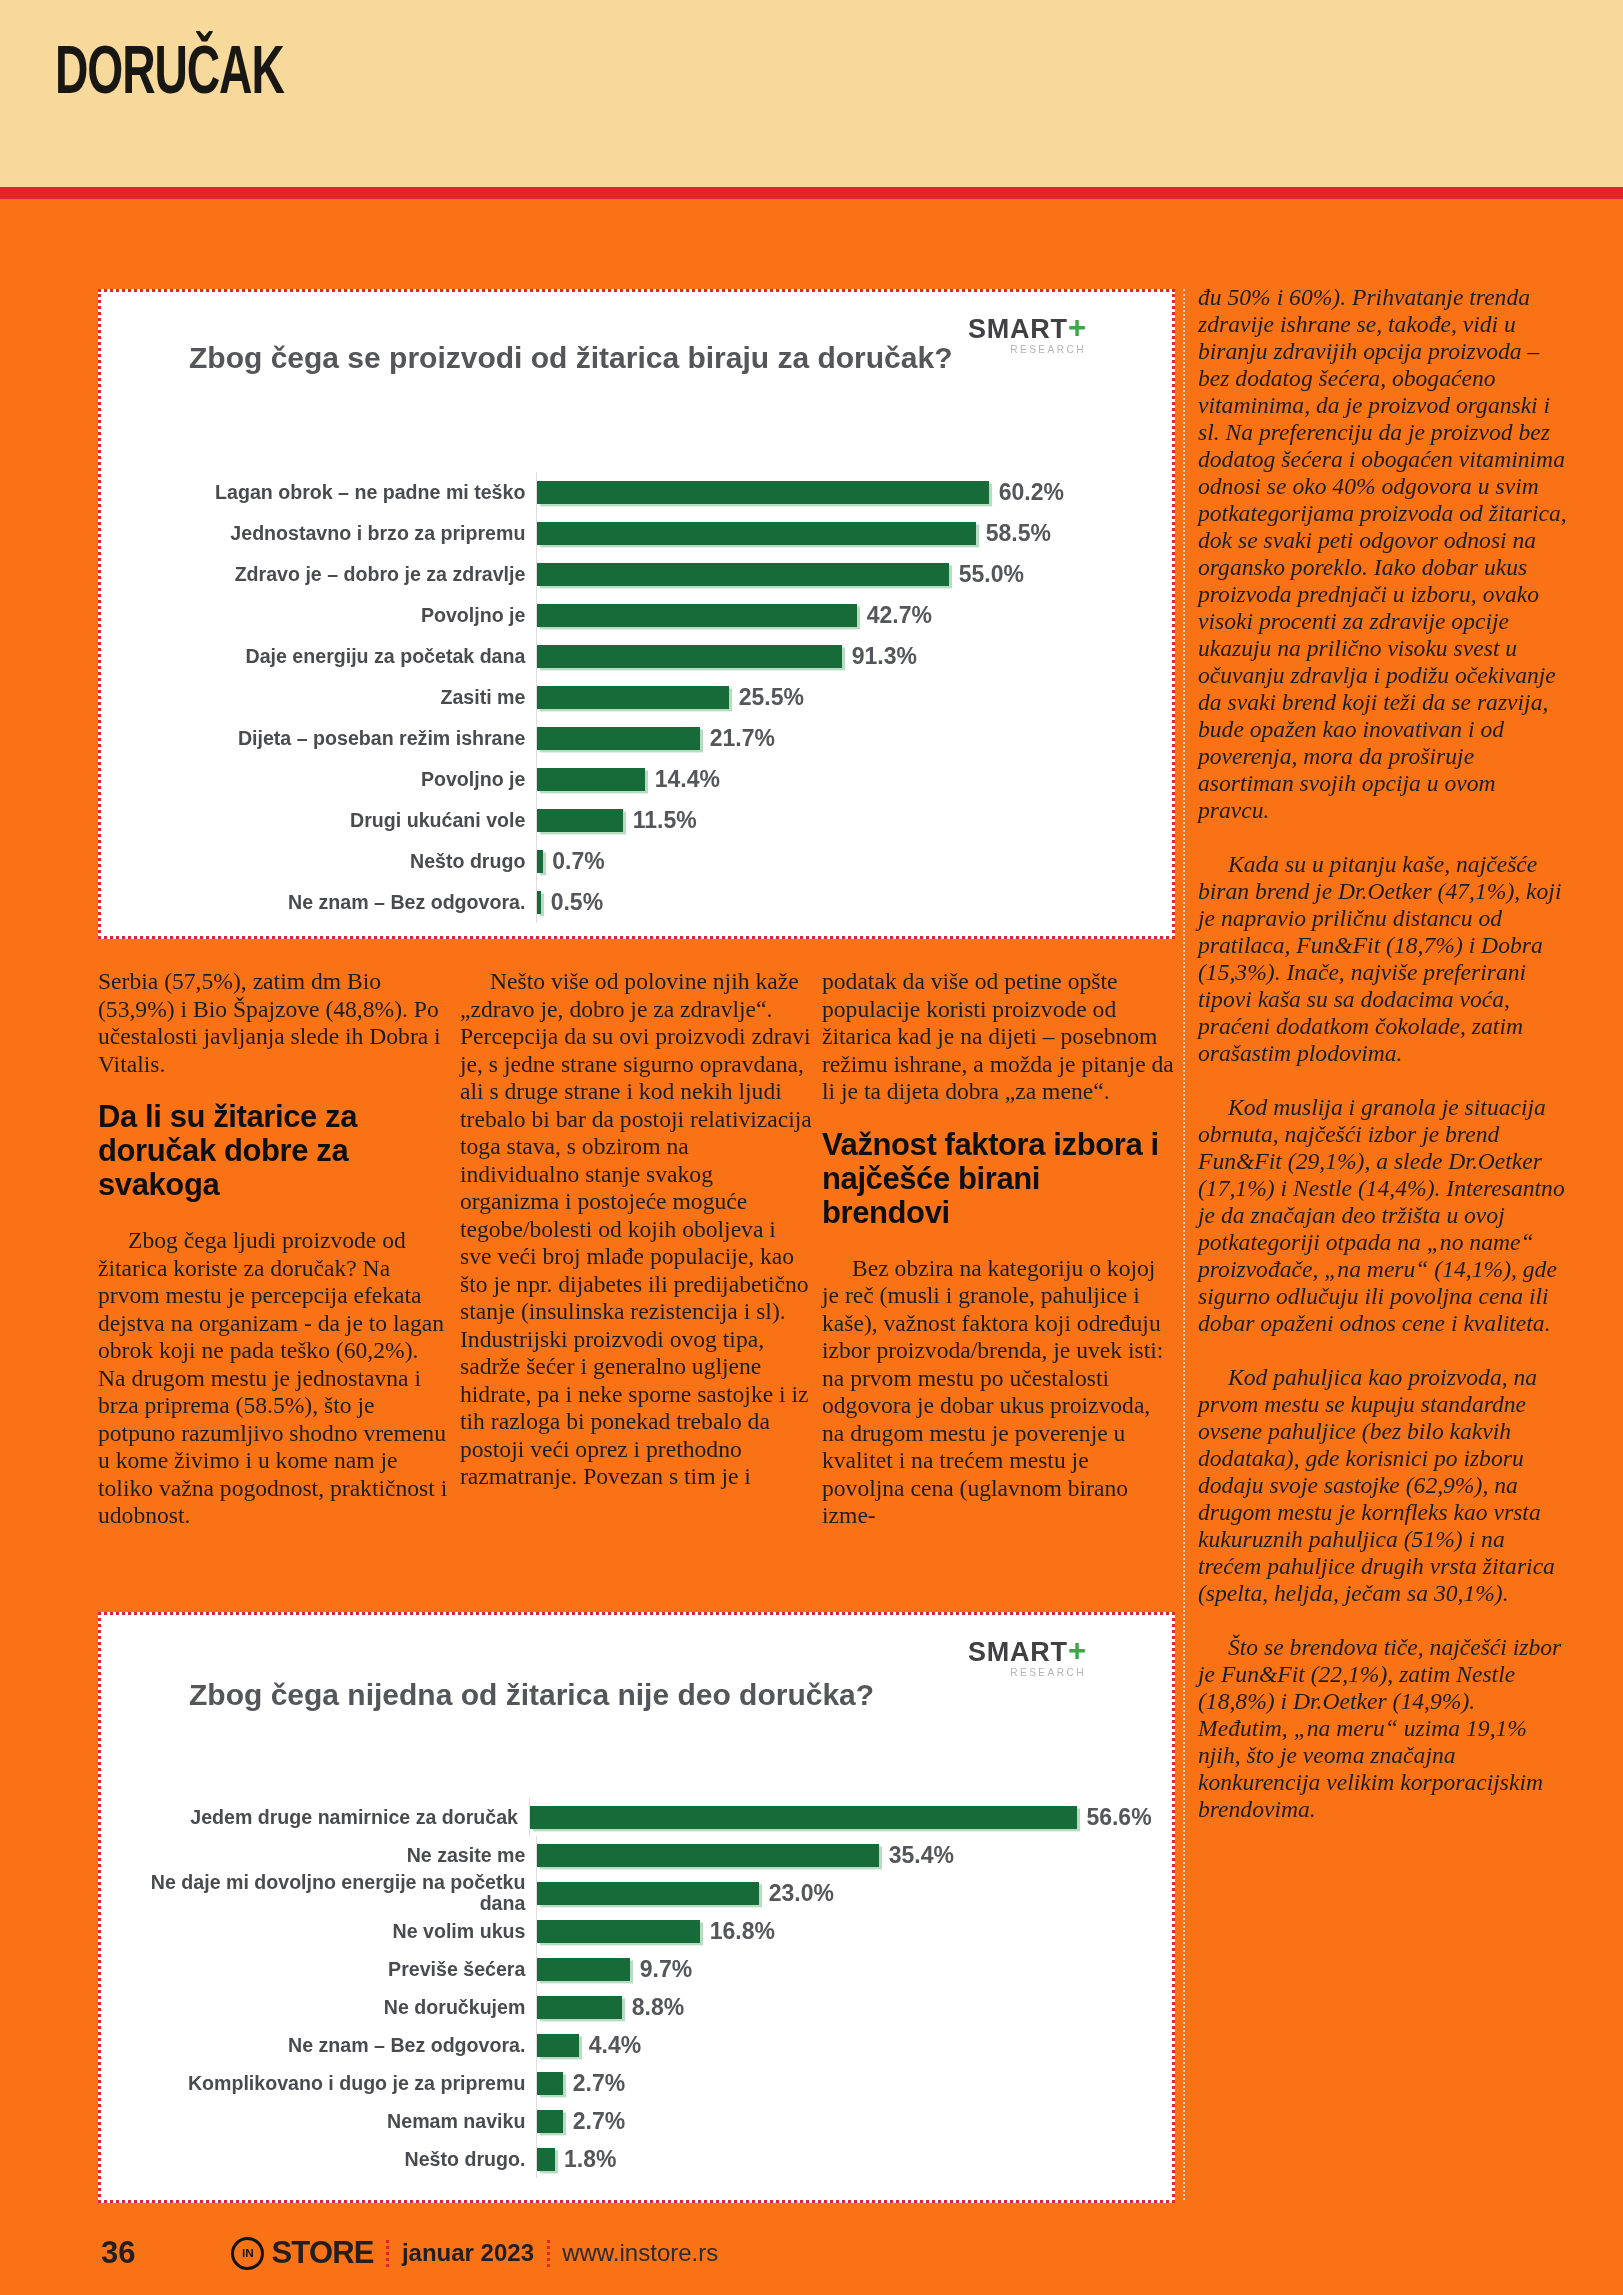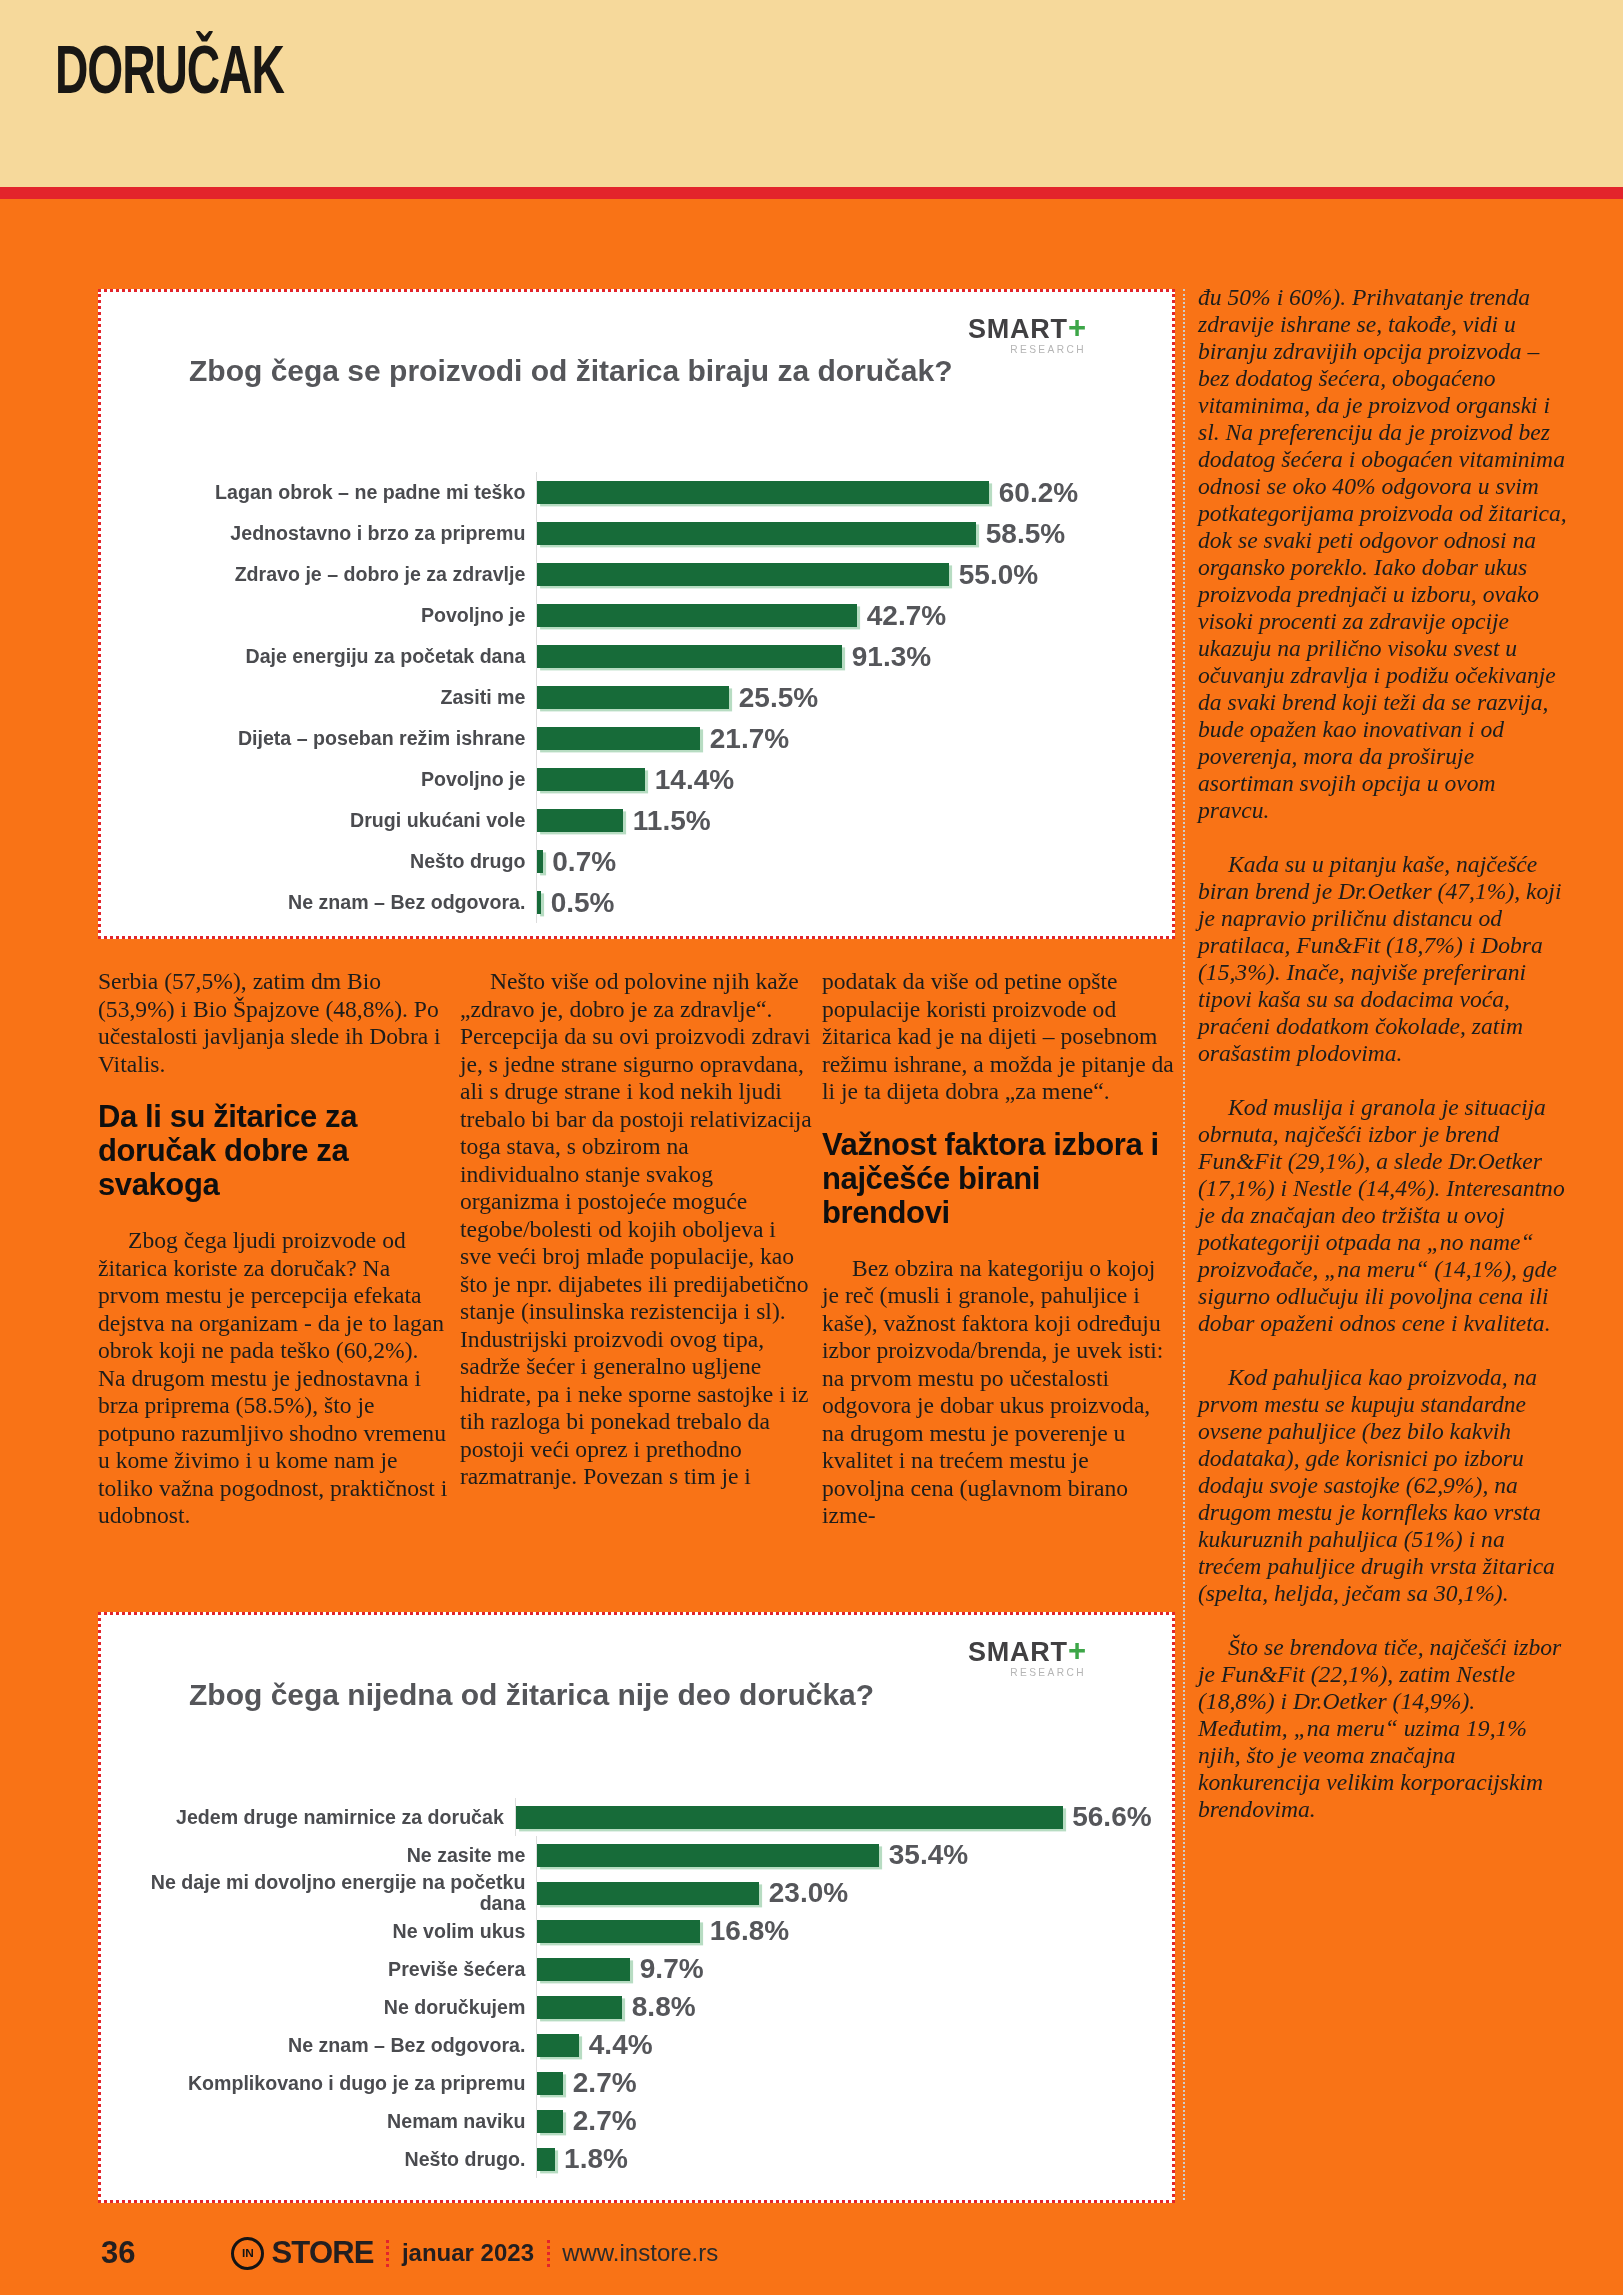--- a/index.html
+++ b/index.html
@@ -14,40 +14,40 @@
     font-weight:bold; font-size:68px; letter-spacing:-1.6px; color:#191714;
     transform:scaleX(0.68); transform-origin:left top; white-space:nowrap;
   }
   .red-stripe { position:absolute; top:187px; left:0; width:1623px; height:11.8px; background:#E3242B; }
 
   
   .chart-box { position:absolute; left:98px; width:1077px; border:3.1px dotted #E3242B; box-sizing:border-box; background:#fff; }
   .chart1 { top:289px;  height:650px; }
   .chart2 { top:1612px; height:591px; }
   .chart-title { position:absolute; left:88px; margin:0; font-weight:bold; font-size:30px; line-height:1.1; color:#55565A; }
-  .chart1 .chart-title { top:62px; }
+  .chart1 .chart-title { top:49px; }
   .chart2 .chart-title { top:63px; }
 
   .smart-logo { position:absolute; right:86px; top:20.4px; text-align:right; line-height:1; }
   .smart-name { font-weight:bold; font-size:27px; color:#414042; letter-spacing:0.8px; }
   .smart-plus { font-weight:bold; font-size:31px; color:#3DA648; }
   .smart-sub  { font-size:10.2px; color:#B5B5B5; letter-spacing:2.4px; margin-top:1.6px; }
 
   .bars { position:absolute; left:20.4px; right:20.4px; }
   .chart1 .bars { top:180px; }
   .chart2 .bars { top:183px; }
   .bar-row { display:flex; align-items:center; }
   .chart1 .bar-row { height:41px; }
   .chart2 .bar-row { height:38px; }
   .bar-label { width:404px; text-align:right; padding-right:11px; font-weight:bold; font-size:19.6px; line-height:1.05; color:#4A4B4F; }
   .bar-track { flex:1; position:relative; display:flex; align-items:center; height:100%; border-left:1.6px solid #DCDCDC; }
   .bar { background:#176B39; box-shadow:3.1px 2.4px 0 0 #B7DCC2; }
   .chart1 .bar { height:23.6px; }
   .chart2 .bar { height:23px; }
-  .bar-value { font-weight:bold; font-size:28px; color:#55565A; margin-left:9.4px; white-space:nowrap; }
+  .bar-value { font-weight:bold; font-size:23px; color:#55565A; margin-left:9.4px; white-space:nowrap; }
 
   
   .mid { position:absolute; left:98px; top:968px; width:1077px; display:flex; gap:9px; }
   .col { flex:1; min-width:0; }
   .col p { font-family:"Liberation Serif","DejaVu Serif",serif; font-size:23.6px; line-height:27.5px; color:#1D1D1B; margin:0; }
   .col p.indent { text-indent:30px; }
   .col h3 { font-family:"Liberation Sans","DejaVu Sans",sans-serif; font-weight:bold; font-size:31px; line-height:1.1;
             letter-spacing:-0.4px; color:#0F0F0F; margin:22px 0 25px 0; }
 
   

